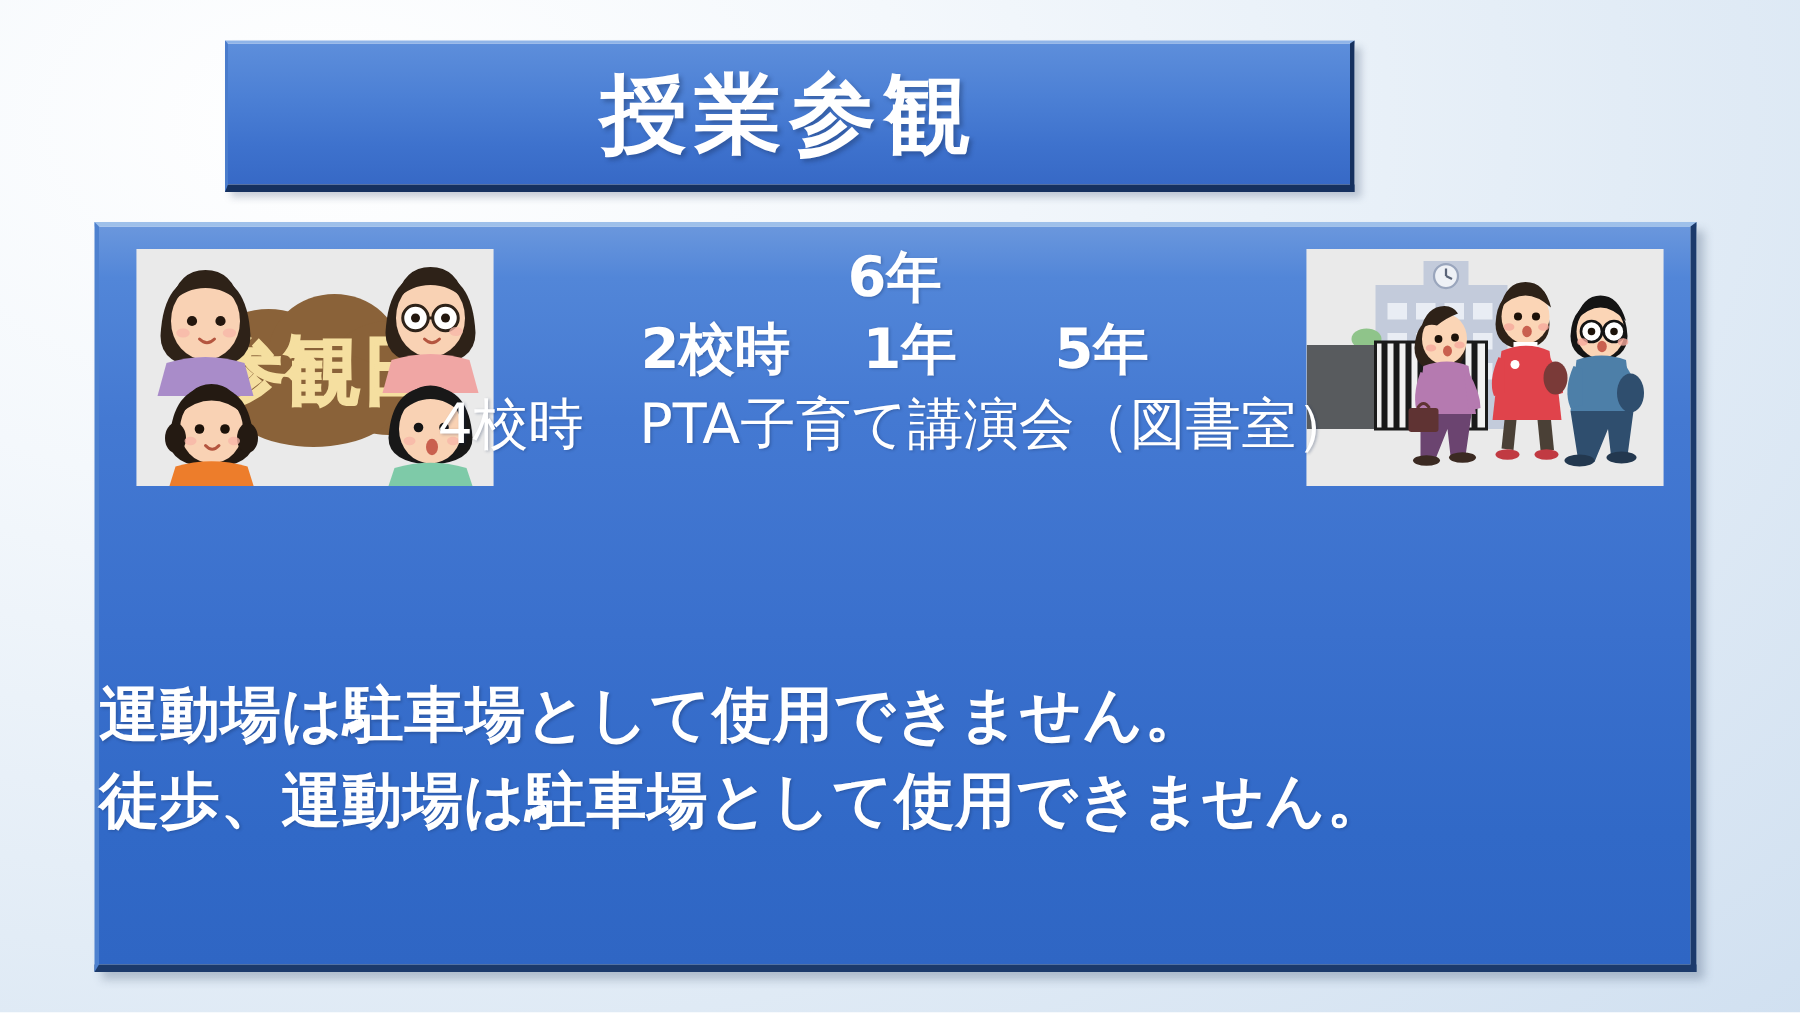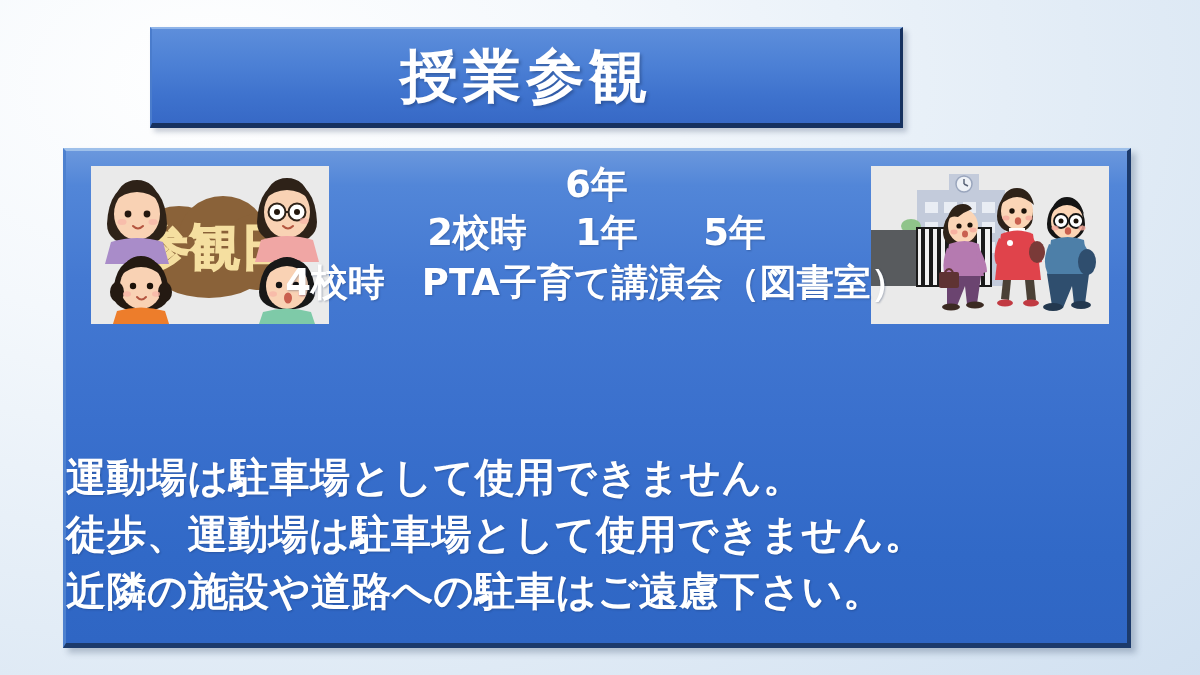--- a/index.html
+++ b/index.html
@@ -105,21 +105,21 @@
     text-shadow: 1px 1px 2px rgba(20, 40, 80, 0.30);
     white-space: nowrap;
   }
   .sched-period { min-width: 148px; text-align: left; }
   .sched-a { min-width: 128px; text-align: left; }
   .sched-b { text-align: center; }
   .sched-row-wide {
     display: block;
     color: #ffffff;
     font-size: 37px;
-    font-weight: bold;
+    font-weight: normal;
     line-height: 1.3;
     text-shadow: 1px 1px 2px rgba(20, 40, 80, 0.30);
     white-space: nowrap;
     text-align: left;
     margin-top: 2px;
   }
 
   
   .notices {
     position: absolute;
@@ -337,17 +337,16 @@
         <span class="sched-b">5年</span>
       </div>
 
 
       <div class="sched-row-wide">4校時　PTA子育て講演会（図書室）</div>
     </div>
 
     <div class="notices">
       <div class="notice-line">運動場は駐車場として使用できません。</div>
       <div class="notice-line">徒歩、運動場は駐車場として使用できません。</div>
-      <div class="notice-line">近隣の施設や道路への駐車はご遠慮下さい。</div>
     </div>
 
   </div>
 </div>
 
 </body></html>

